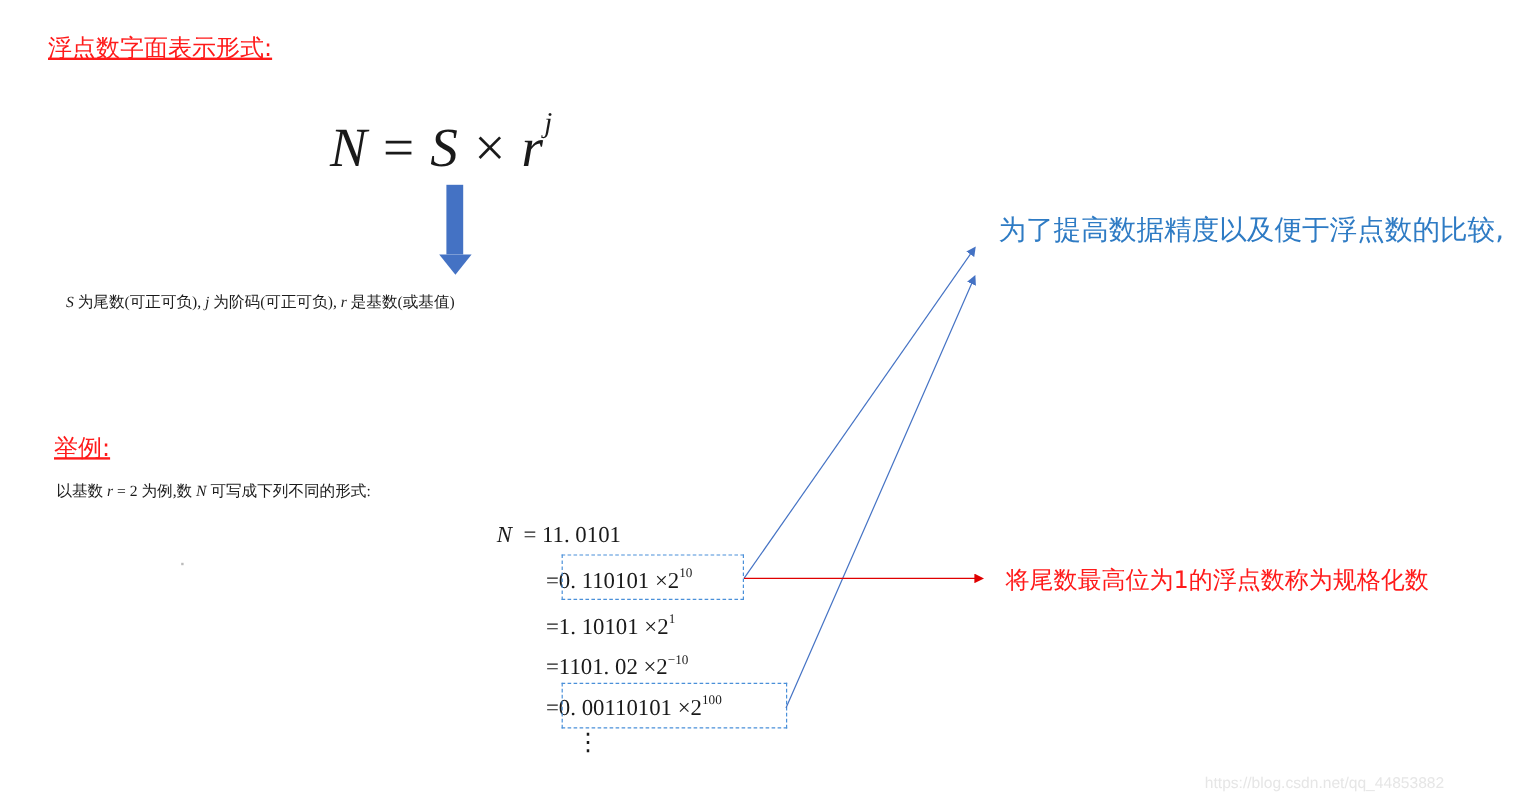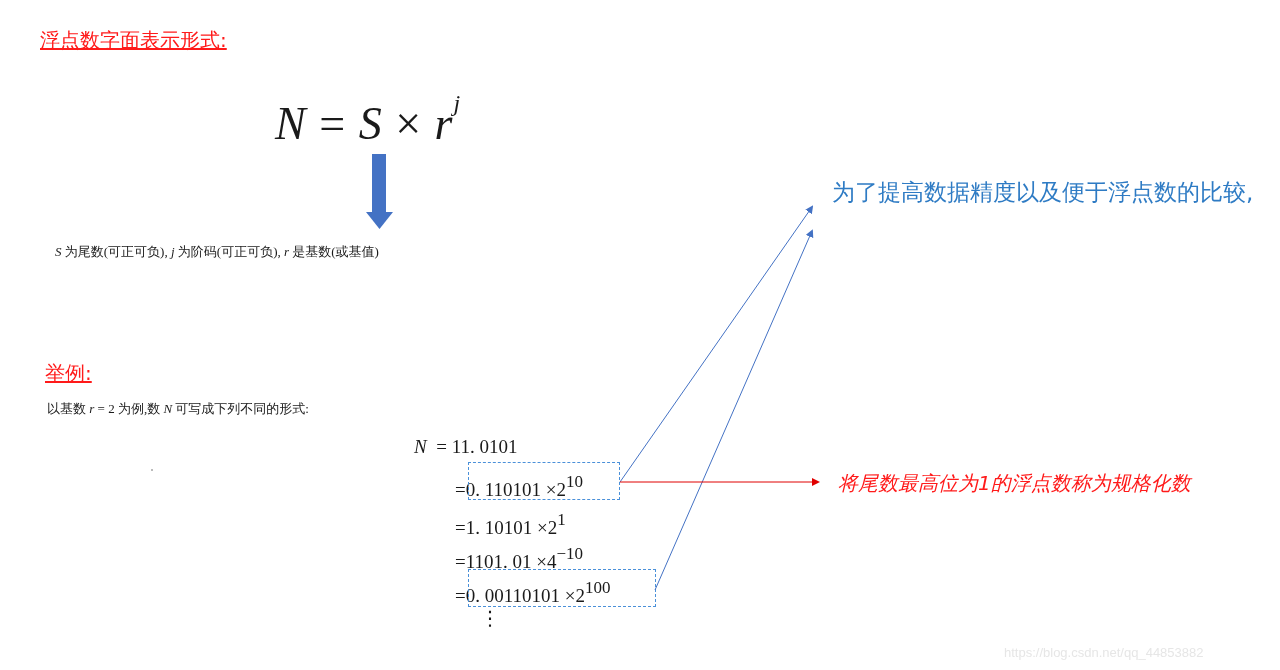--- a/index.html
+++ b/index.html
@@ -7,23 +7,23 @@
          font-family:"DejaVu Sans", sans-serif; }
   .abs { position:absolute; white-space:nowrap; }
   .red-title { color:#ff1a1a; font-size:20px;text-decoration:underline; }
   .serif { font-family:"Liberation Serif", "DejaVu Serif", serif; color:#1a1a1a; }
   .formula { font-size:46px; font-style:italic; letter-spacing:1px; }
   .formula .op { font-style:normal; }
   .formula sup { font-size:24px; vertical-align:28px; }
   .desc { font-size:13px; }
   .desc i { font-style:italic; }
   .blue-note { color:#2e7bc4; font-size:23px; line-height:24px; }
-  .red-note { color:#ff1a1a; font-size:20px; line-height:28px;font-style:italic; }
+  .red-note { color:#ff1a1a; font-size:20px; line-height:28px; }
   .eq { font-size:19px; }
-  .eq sup { font-size:17px; vertical-align:9px; }
+  .eq sup { font-size:11px; vertical-align:9px; }
   .dashbox { position:absolute; border:1.5px dashed #4a90d9; }
   .watermark { color:#e6e6e6; font-size:13px; font-family:"Liberation Sans", sans-serif; }
   svg.overlay { position:absolute; left:0; top:0; }
 </style>
 </head>
 <body>
 
 <div class="abs red-title" style="left:40px; top:27px;">浮点数字面表示形式:</div>
 
 <div class="abs serif formula" style="left:275px; top:90px;">
@@ -57,21 +57,21 @@
 <div class="abs serif eq" style="left:455px; top:472px;">
   <span>=</span><span>0. 110101 ×2</span><sup>10</sup>
 </div>
 <div class="dashbox" style="left:468px; top:462px; width:150px; height:36px;"></div>
 
 <div class="abs serif eq" style="left:455px; top:510px;">
   <span>=</span><span>1. 10101 ×2</span><sup>1</sup>
 </div>
 
 <div class="abs serif eq" style="left:455px; top:544px;">
-  <span>=</span><span>1101. 01 ×4</span><sup>−10</sup>
+  <span>=</span><span>1101. 02 ×2</span><sup>−10</sup>
 </div>
 
 <div class="abs serif eq" style="left:455px; top:578px;">
   <span>=</span><span>0. 00110101 ×2</span><sup>100</sup>
 </div>
 <div class="dashbox" style="left:468px; top:569px; width:186px; height:36px;"></div>
 
 <div class="abs serif" style="left:480px; top:606px; font-size:20px;">⋮</div>
 
 <div class="abs red-note" style="left:838px; top:469px;">

